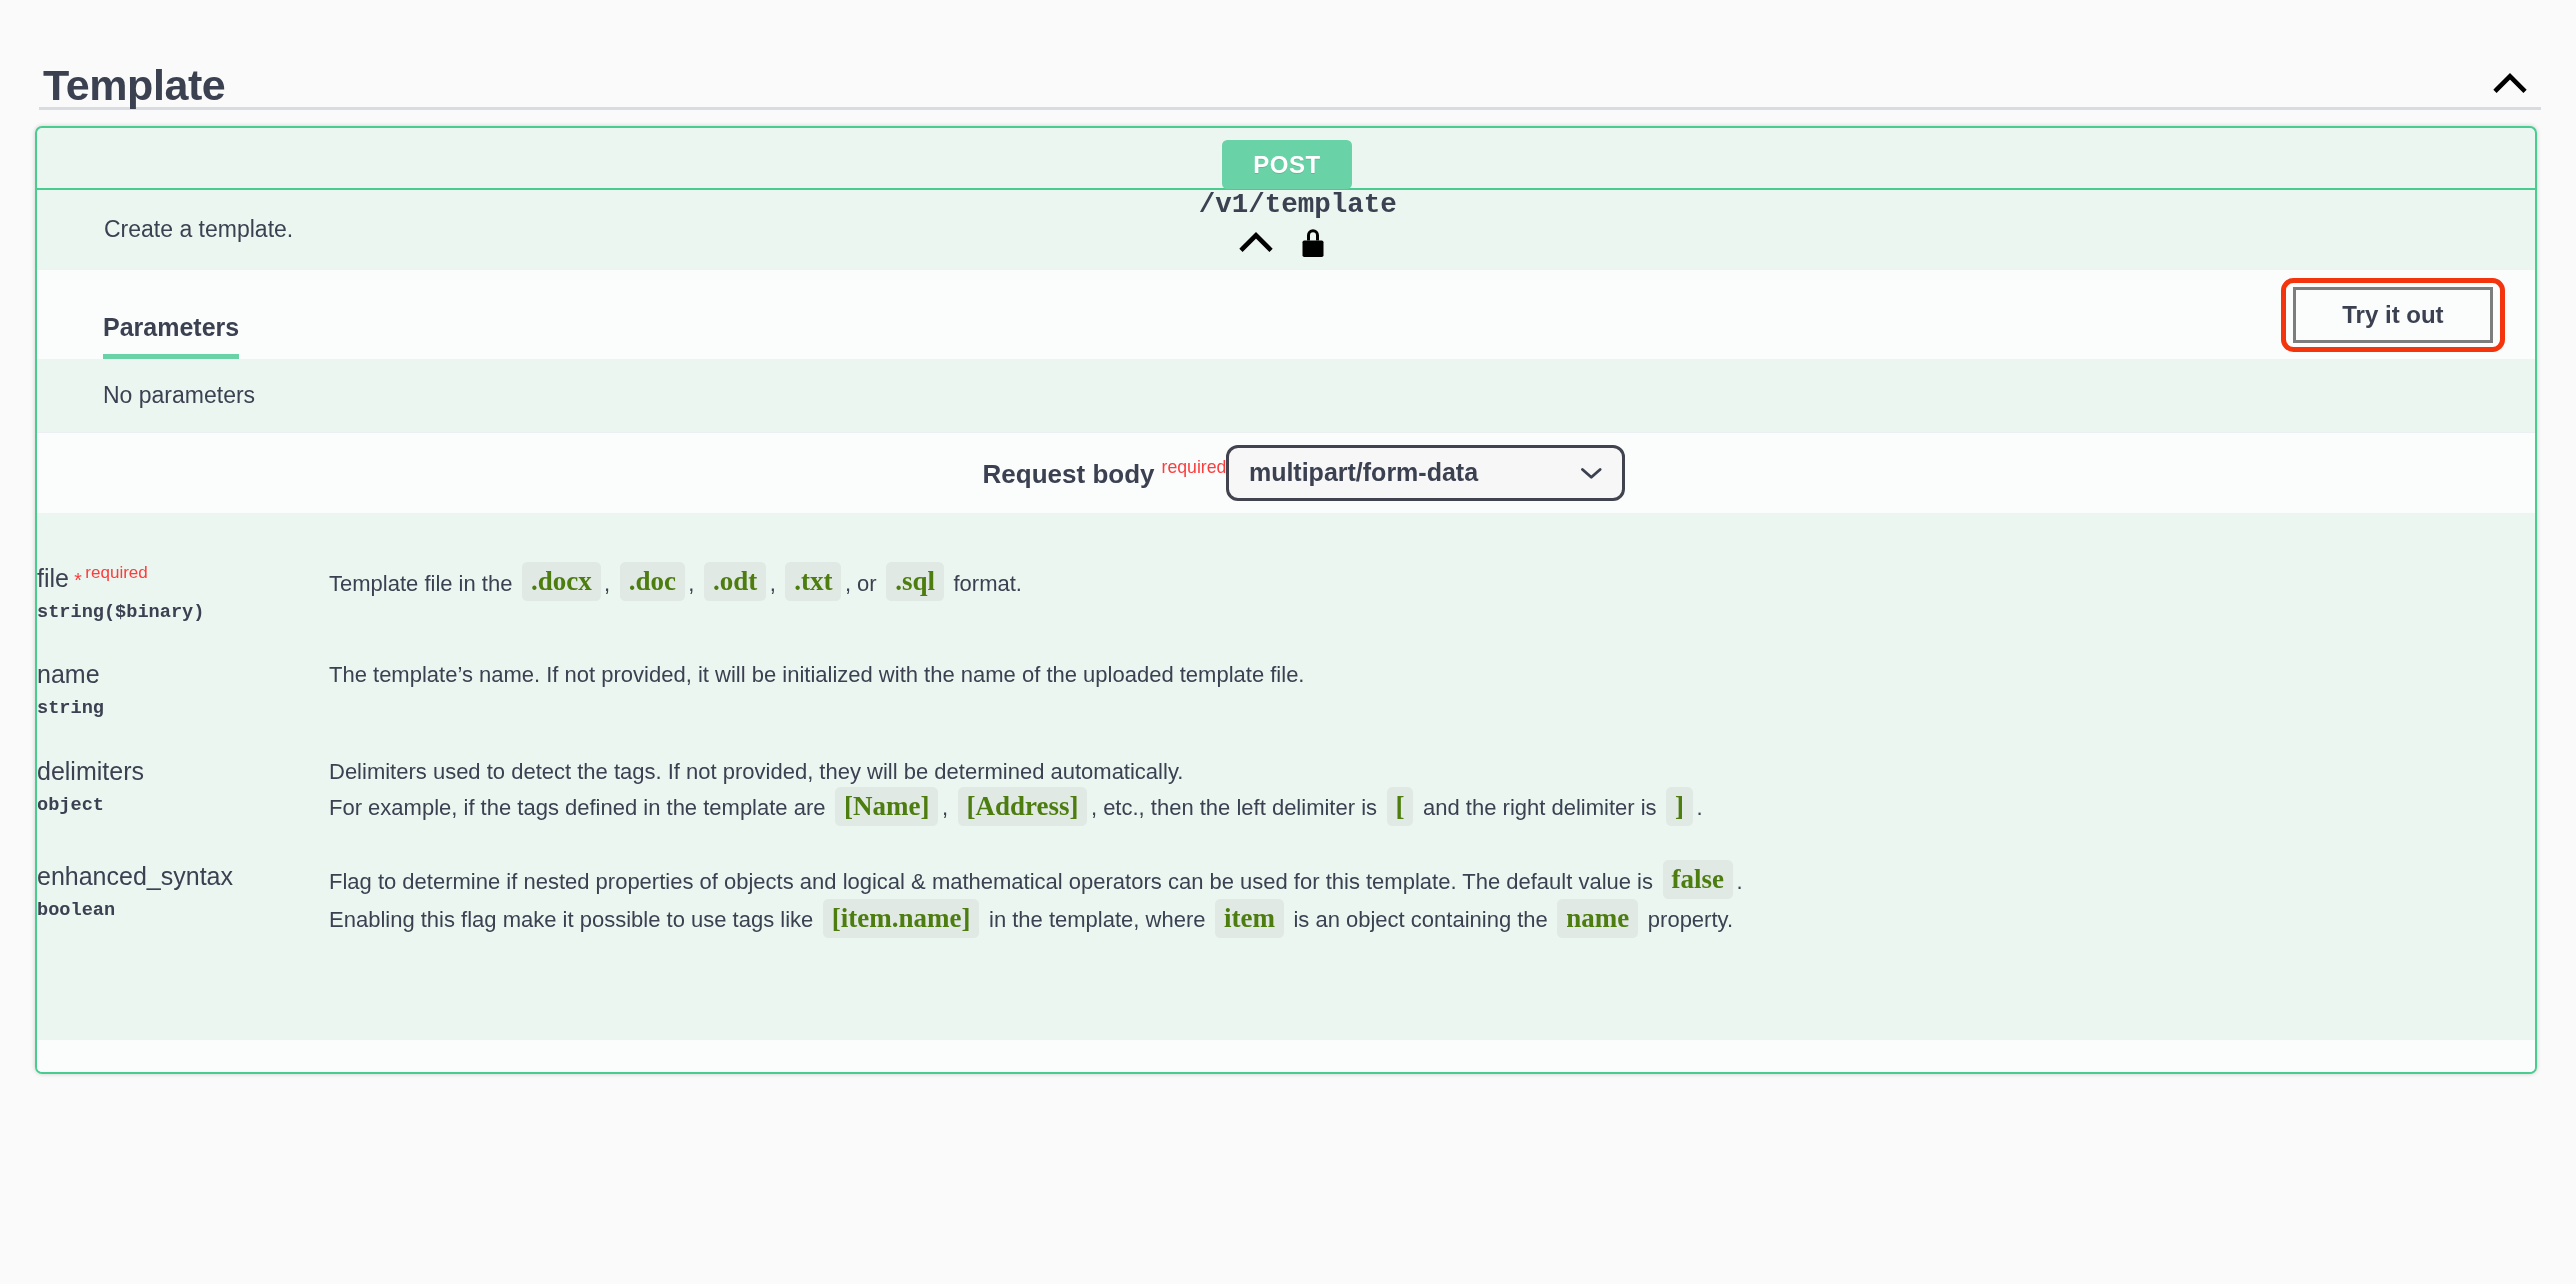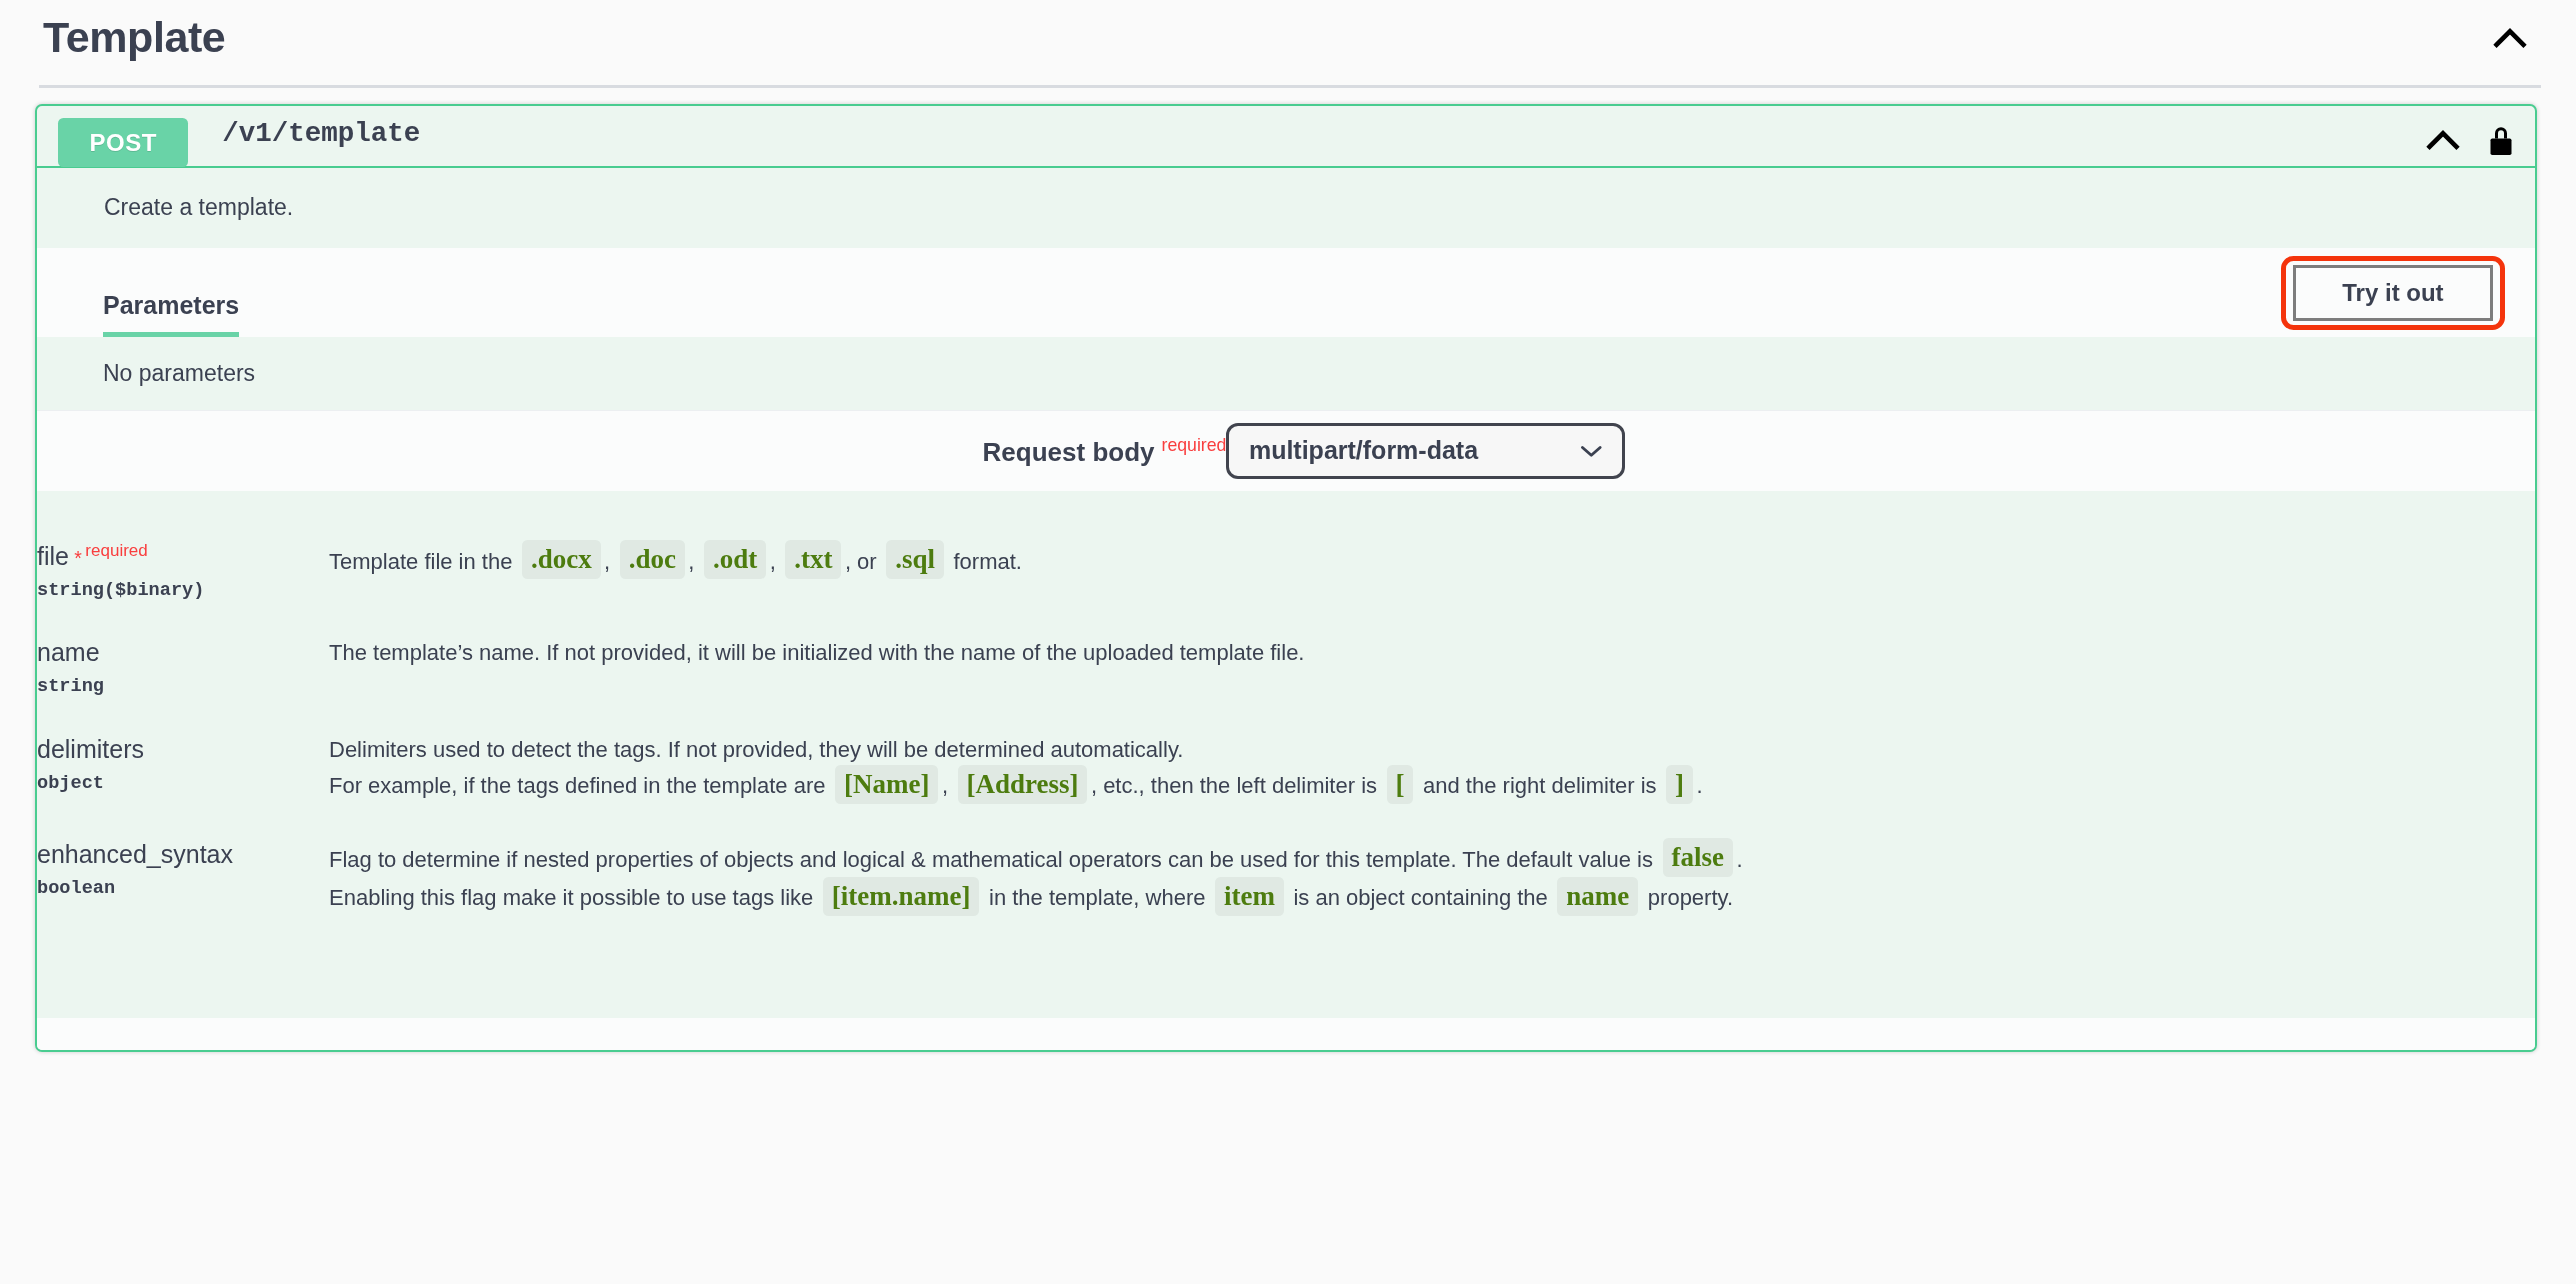--- a/index.html
+++ b/index.html
@@ -16,24 +16,24 @@
     width: 2576px;
     height: 1284px;
     position: relative;
     background: #fafafa;
     box-sizing: border-box;
   }
 
   
   .tag-header {
     display: flex;
-    align-items: flex-start;
+    align-items: flex-end;
     justify-content: space-between;
     padding: 16px 43px 0 43px;
-    height: 85px;
+    height: 107px;
     box-sizing: border-box;
   }
 
   .tag-title {
     font-size: 43px;
     font-weight: bold;
     color: #3b4151;
     letter-spacing: -0.4px;
     line-height: 1;
   }
@@ -57,25 +57,26 @@
     border: 2.7px solid #49cc90;
     border-radius: 7px;
     background: #ecf6f0;
     box-shadow: 0 0 4.4px rgba(0,0,0,0.19);
     box-sizing: border-box;
     overflow: hidden;
   }
 
   .opblock-summary {
     display: flex;
-    align-items: flex-start;
+    align-items: center;
     padding: 12.4px 19.5px 12.4px 8.9px;
     border-bottom: 2.7px solid #49cc90;
     box-sizing: border-box;
     height: 62px;
+    flex-direction: column;
   }
 
   .method-badge {
     background: #69d3a7;
     color: #ffffff;
     font-family: "Liberation Sans", sans-serif;
     font-weight: bold;
     font-size: 24px;
     letter-spacing: 0.5px;
     text-align: center;

